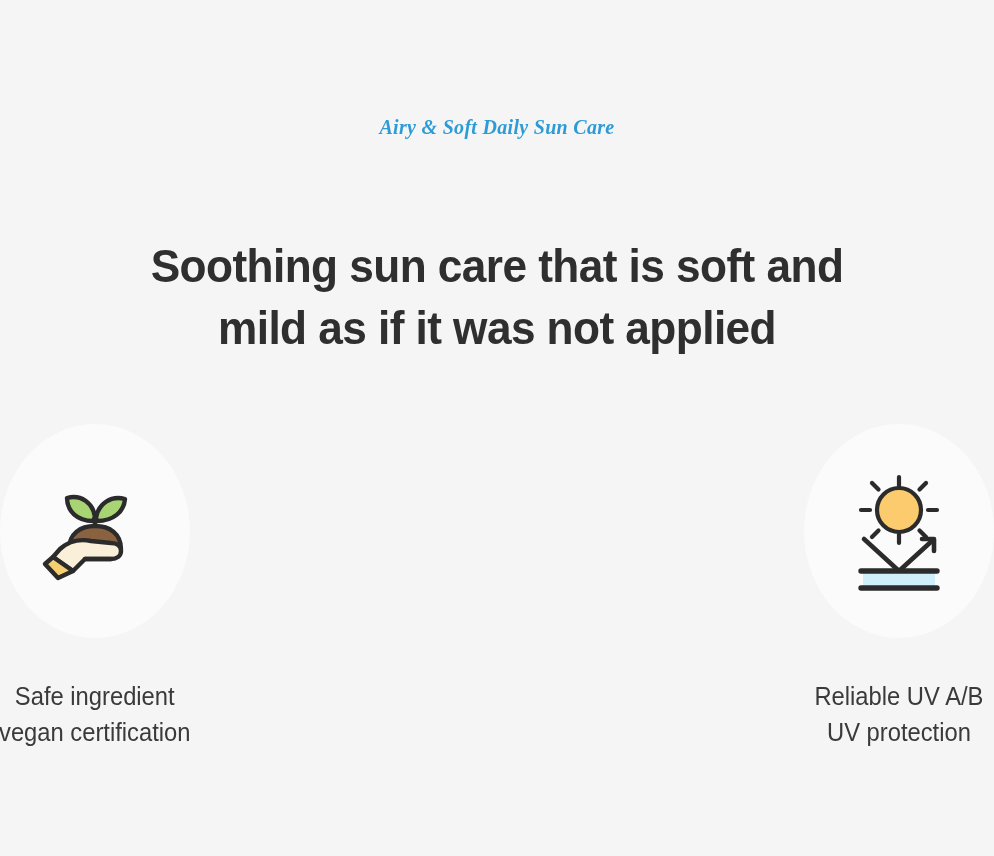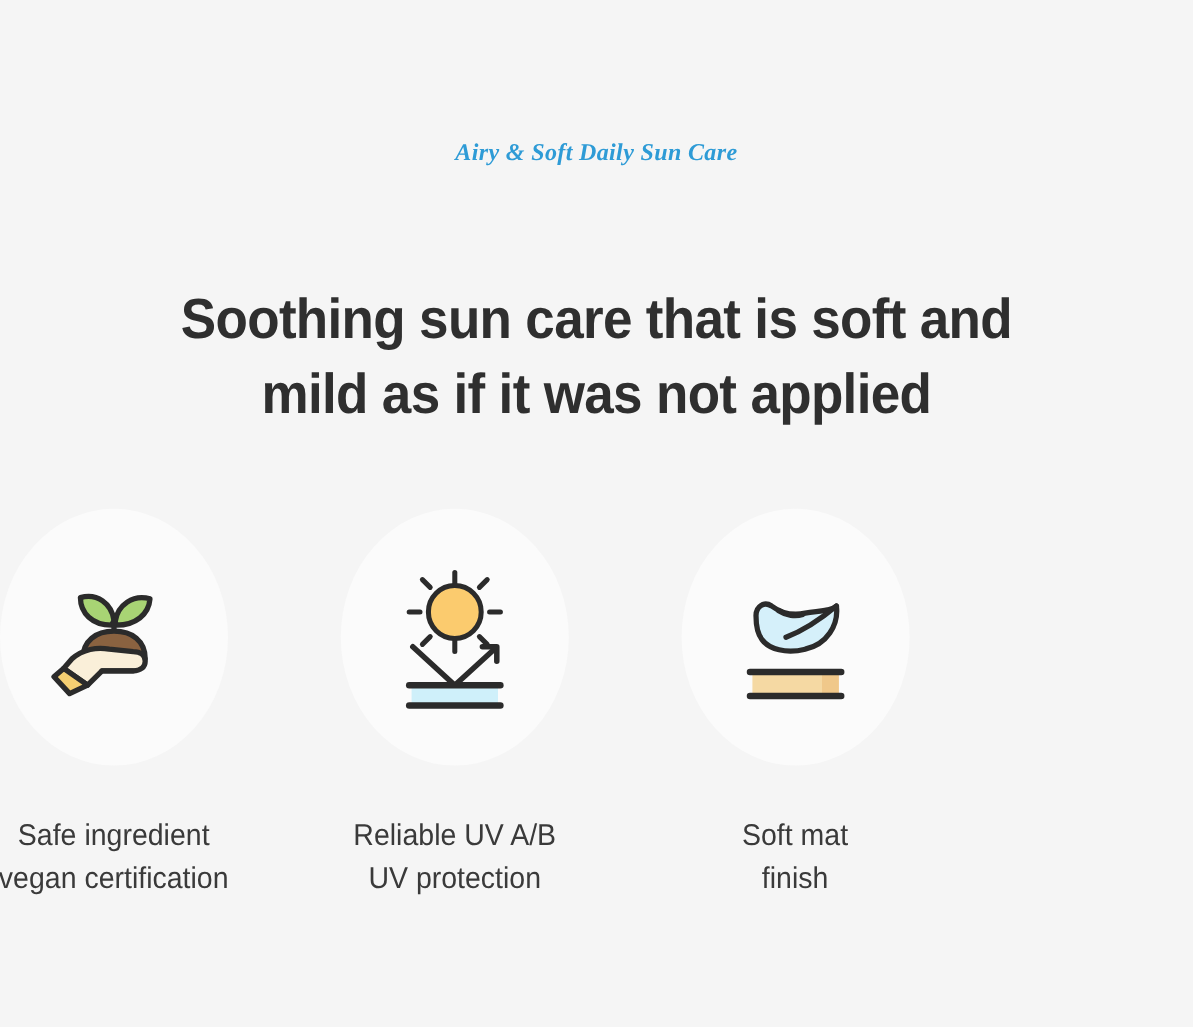--- a/index.html
+++ b/index.html
@@ -57,21 +57,21 @@
     white-space: nowrap;
   }
 
   
   .features {
     position: absolute;
     top: 424px;
     left: 0;
     width: 994px;
     display: flex;
-    justify-content: flex-start;
+    justify-content: space-between;
     align-items: flex-start;
     gap: 94px;
   }
   .feature {
     width: 190px;
     display: flex;
     flex-direction: column;
     align-items: center;
   }
   .icon-circle {
@@ -170,43 +170,15 @@
             </g>
           </g>
         </svg>
       </div>
       <div class="caption">
         <span class="line">Reliable UV A/B</span>
         <span class="line">UV protection</span>
       </div>
     </div>
 
-    <div class="feature">
-      <div class="icon-circle">
-        <svg width="140" height="140" viewBox="0 0 140 140">
-          <g stroke="#2b2b2b" stroke-width="4.4" stroke-linecap="round" stroke-linejoin="round">
-
-            <path d="M37 52 C 37 44, 44 40, 50 44 C 58 50, 68 52, 78 50
-                     C 90 48, 100 48, 104 44
-                     C 106 60, 96 76, 78 80 C 62 84, 48 80, 42 72
-                     C 38 67, 37 59, 37 52 Z" fill="#d5f0fa"></path>
-
-            <path d="M104 44 C 92 54, 78 64, 62 70" fill="none"></path>
-
-            <path d="M56 48 C 62 52, 70 53, 76 51" fill="none"></path>
-
-            <rect x="34" y="99" width="72" height="20" fill="#f5d9a3" stroke="none"></rect>
-            <rect x="92" y="99" width="14" height="20" fill="#f0c88a" stroke="none"></rect>
-            <g fill="none" stroke-width="5.4">
-              <path d="M32 99 L108 99"></path>
-              <path d="M32 119 L108 119"></path>
-            </g>
-          </g>
-        </svg>
-      </div>
-      <div class="caption">
-        <span class="line">Soft mat</span>
-        <span class="line">finish</span>
-      </div>
-    </div>
 
   </div>
 </div>
 
 </body></html>

